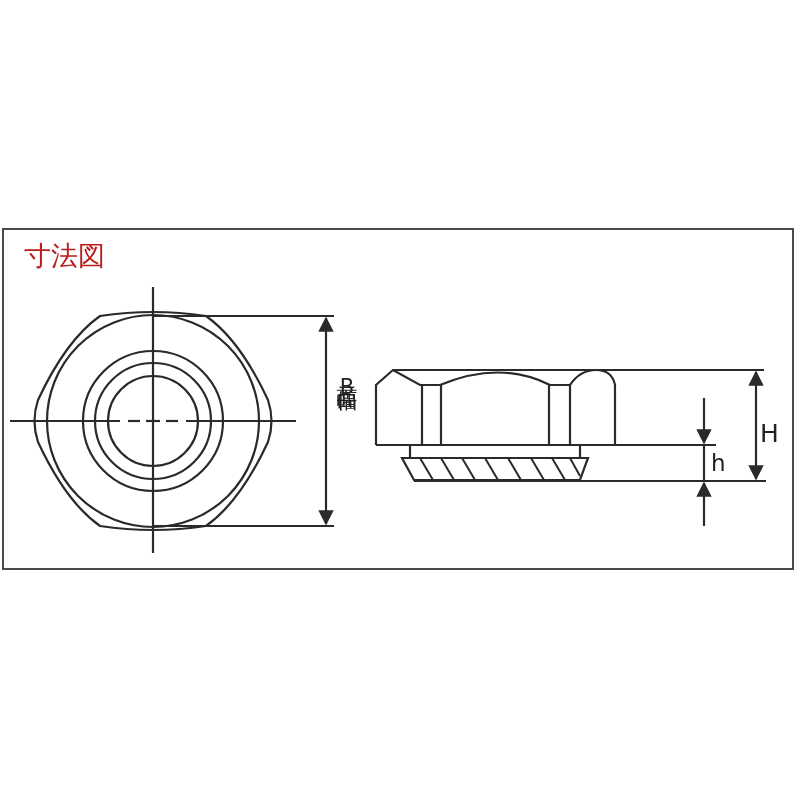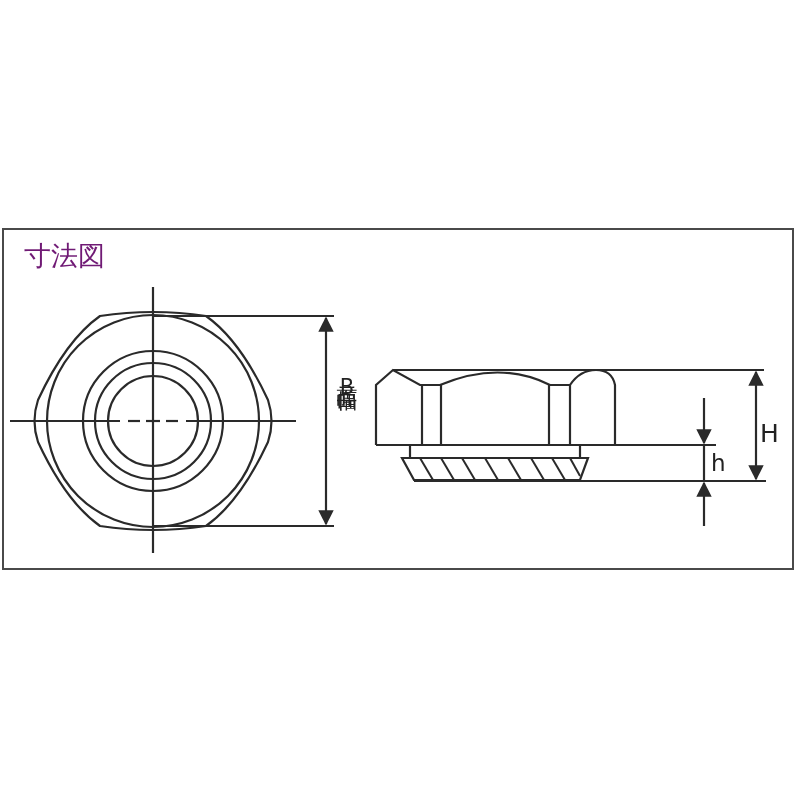--- a/index.html
+++ b/index.html
@@ -26,21 +26,21 @@
       box-sizing: border-box;
       background: #ffffff;
     }
     .title {
       position: absolute;
       left: 24px;
       top: 242px;
       font-family: "DejaVu Sans", sans-serif;
       font-size: 27px;
       font-weight: normal;
-      color: #701a75;
+      color: #b91c1c;
       letter-spacing: 0px;
       line-height: 1;
     }
     svg.drawing {
       position: absolute;
       left: 0;
       top: 0;
       width: 800px;
       height: 800px;
     }

